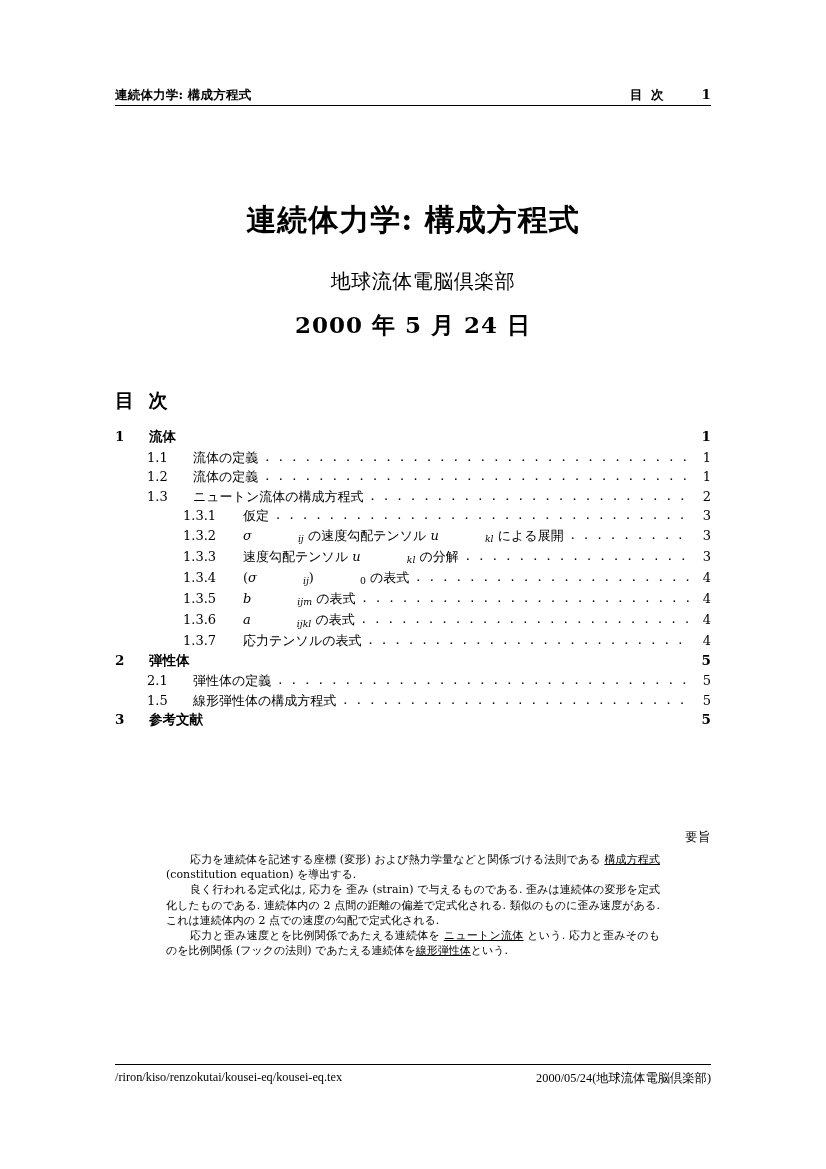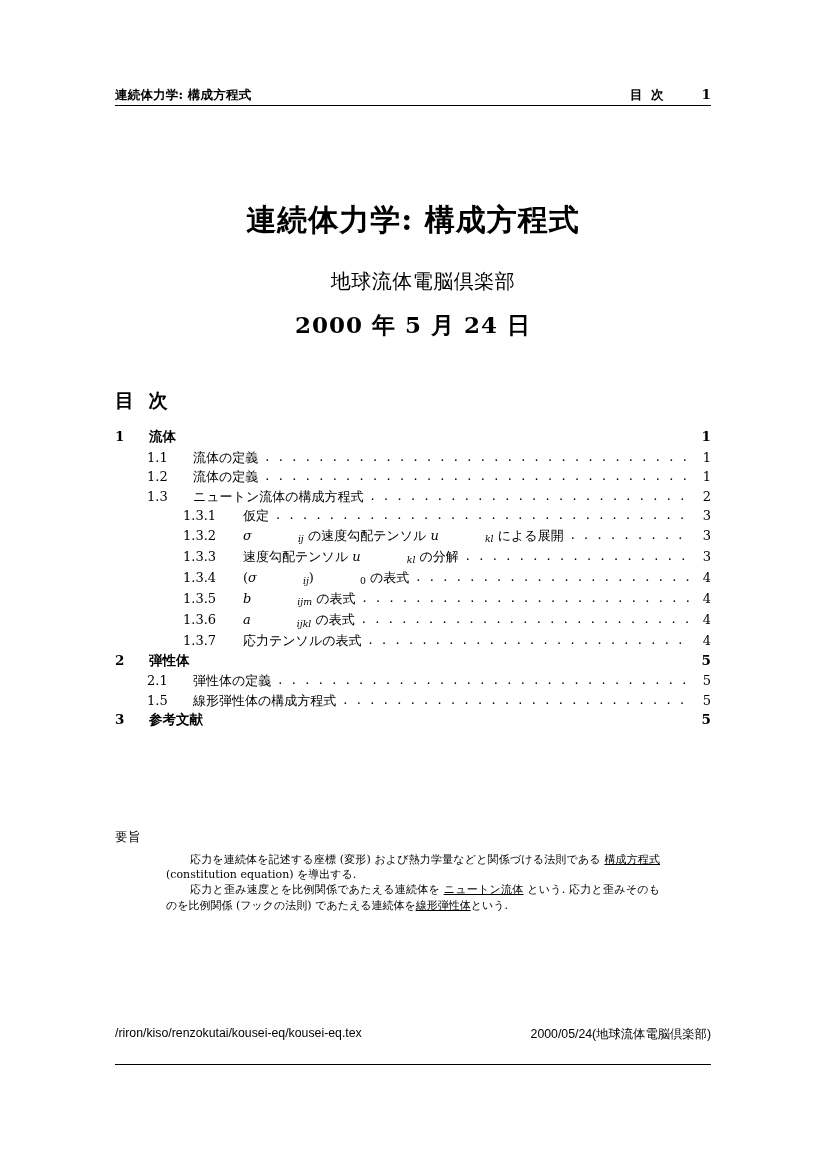--- a/index.html
+++ b/index.html
@@ -153,21 +153,21 @@
   .sub { font-size: 0.72em; vertical-align: -0.25em; padding-left: 46px; }
 
   
   .abstract {
     position: absolute;
     top: 829px;
     left: 0;
     width: 596px;
   }
   .abstract-title {
-    text-align: left;
+    text-align: right;
     font-family: "DejaVu Serif", serif;
     font-size: 12.5px;
     font-weight: 400;
     margin-bottom: 6px;
     letter-spacing: 0.5px;
   }
   .abstract-body {
     margin: 0 auto;
     width: 494px;
     font-family: "DejaVu Serif", serif;
@@ -177,26 +177,26 @@
   }
   .abstract-body p {
     margin: 0;
     text-indent: 24px;
   }
   .u { text-decoration: underline; }
 
   
   .footer {
     position: absolute;
-    top: 1026px;
+    top: 1070px;
     left: 0;
     width: 596px;
     display: flex;
     justify-content: space-between;
-    font-family: Liberation Sans, sans-serif;
+    font-family: Liberation Serif, serif;
     font-size: 12.3px;
   }
 </style>
 </head>
 <body>
 
 <div class="page">
   <div class="content">
 
     <div class="runhead">
@@ -319,20 +319,21 @@
         <span class="toc-dots"></span>
         <span class="toc-page">5</span>
       </div>
 
     </div>
 
     <div class="abstract">
       <div class="abstract-title">要旨</div>
       <div class="abstract-body">
         <p>応力を連続体を記述する座標 (変形) および熱力学量などと関係づける法則である <span class="u">構成方程式</span>(constitution equation) を導出する.</p>
+        <p>良く行われる定式化は, 応力を 歪み (strain) で与えるものである. 歪みは連続体の変形を定式化したものである. 連続体内の 2 点間の距離の偏差で定式化される. 類似のものに歪み速度がある. これは連続体内の 2 点での速度の勾配で定式化される.</p>
         <p>応力と歪み速度とを比例関係であたえる連続体を <span class="u">ニュートン流体</span> という. 応力と歪みそのものを比例関係 (フックの法則) であたえる連続体を<span class="u">線形弾性体</span>という.</p>
       </div>
     </div>
 
     <div class="rule rule-bottom"></div>
     <div class="footer">
       <span>/riron/kiso/renzokutai/kousei-eq/kousei-eq.tex</span>
       <span>2000/05/24(地球流体電脳倶楽部)</span>
     </div>
 

